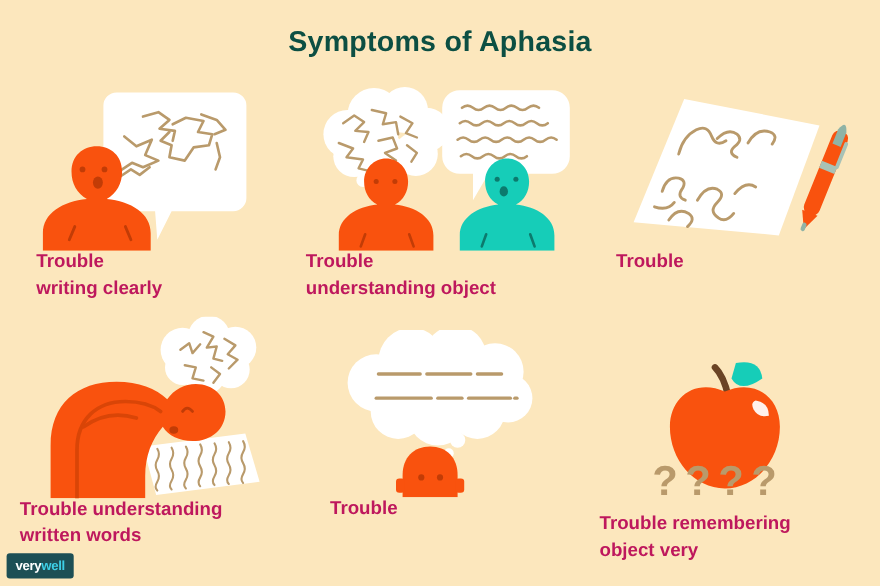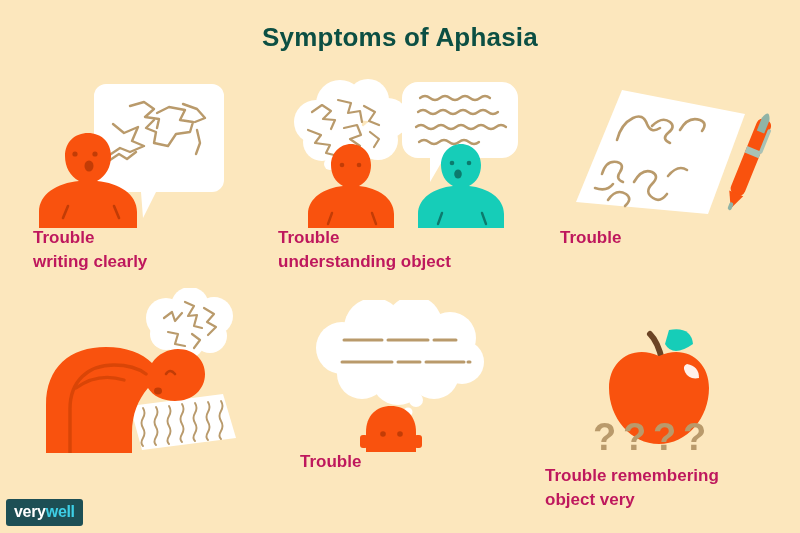--- a/index.html
+++ b/index.html
@@ -66,21 +66,21 @@
   #cap-6 { top: 136px; margin-top: 16px; }
 
   
   .logo {
     position: absolute;
     left: 6px;
     bottom: 7px;
     background: #1d4f55;
     border-radius: 3px;
     padding: 5px 8px 6px 8px;
-    font-size: 16px;
+    font-size: 12px;
     font-weight: bold;
     letter-spacing: -0.3px;
     line-height: 1;
   }
   .logo .very { color: #ffffff; }
   .logo .well { color: #3ecfe6; }
 </style>
 </head>
 <body>
 
@@ -235,20 +235,24 @@
       </g>
 
       <g>
         <path d="M28 165 v-48 c0 -38 24 -58 60 -58 c20 0 36 6 46 16 c6 -9 16 -14 26 -14 c16 0 27 11 27 25 c0 16 -13 27 -30 27 c-12 0 -22 -5 -27 -13 c-10 12 -16 26 -16 45 v20 z" fill="#f9520e"></path>
         <path d="M52 165 v-44 c0 -28 18 -44 44 -44 c14 0 24 3 32 9" fill="none" stroke="#d94507" stroke-width="3.4" stroke-linecap="round"></path>
         <path d="M58 100 q22 -16 48 -8" fill="none" stroke="#d94507" stroke-width="3.4" stroke-linecap="round"></path>
         <path d="M148 86 q4 -6 9 0" fill="none" stroke="#c23c06" stroke-width="2.6" stroke-linecap="round"></path>
         <ellipse cx="140" cy="103" rx="4" ry="3.4" fill="#c23c06"></ellipse>
       </g>
     </svg>
+    <div class="caption" id="cap-4">
+      <span>Trouble understanding</span><br>
+      <span>written words</span>
+    </div>
   </div>
 
   <div class="cell" id="cell-5">
     <svg class="art" width="210" height="152" viewBox="0 0 210 152">
 
       <g>
         <circle cx="42" cy="48" r="26" fill="#ffffff"></circle>
         <circle cx="74" cy="28" r="30" fill="#ffffff"></circle>
         <circle cx="114" cy="24" r="28" fill="#ffffff"></circle>
         <circle cx="150" cy="38" r="26" fill="#ffffff"></circle>

